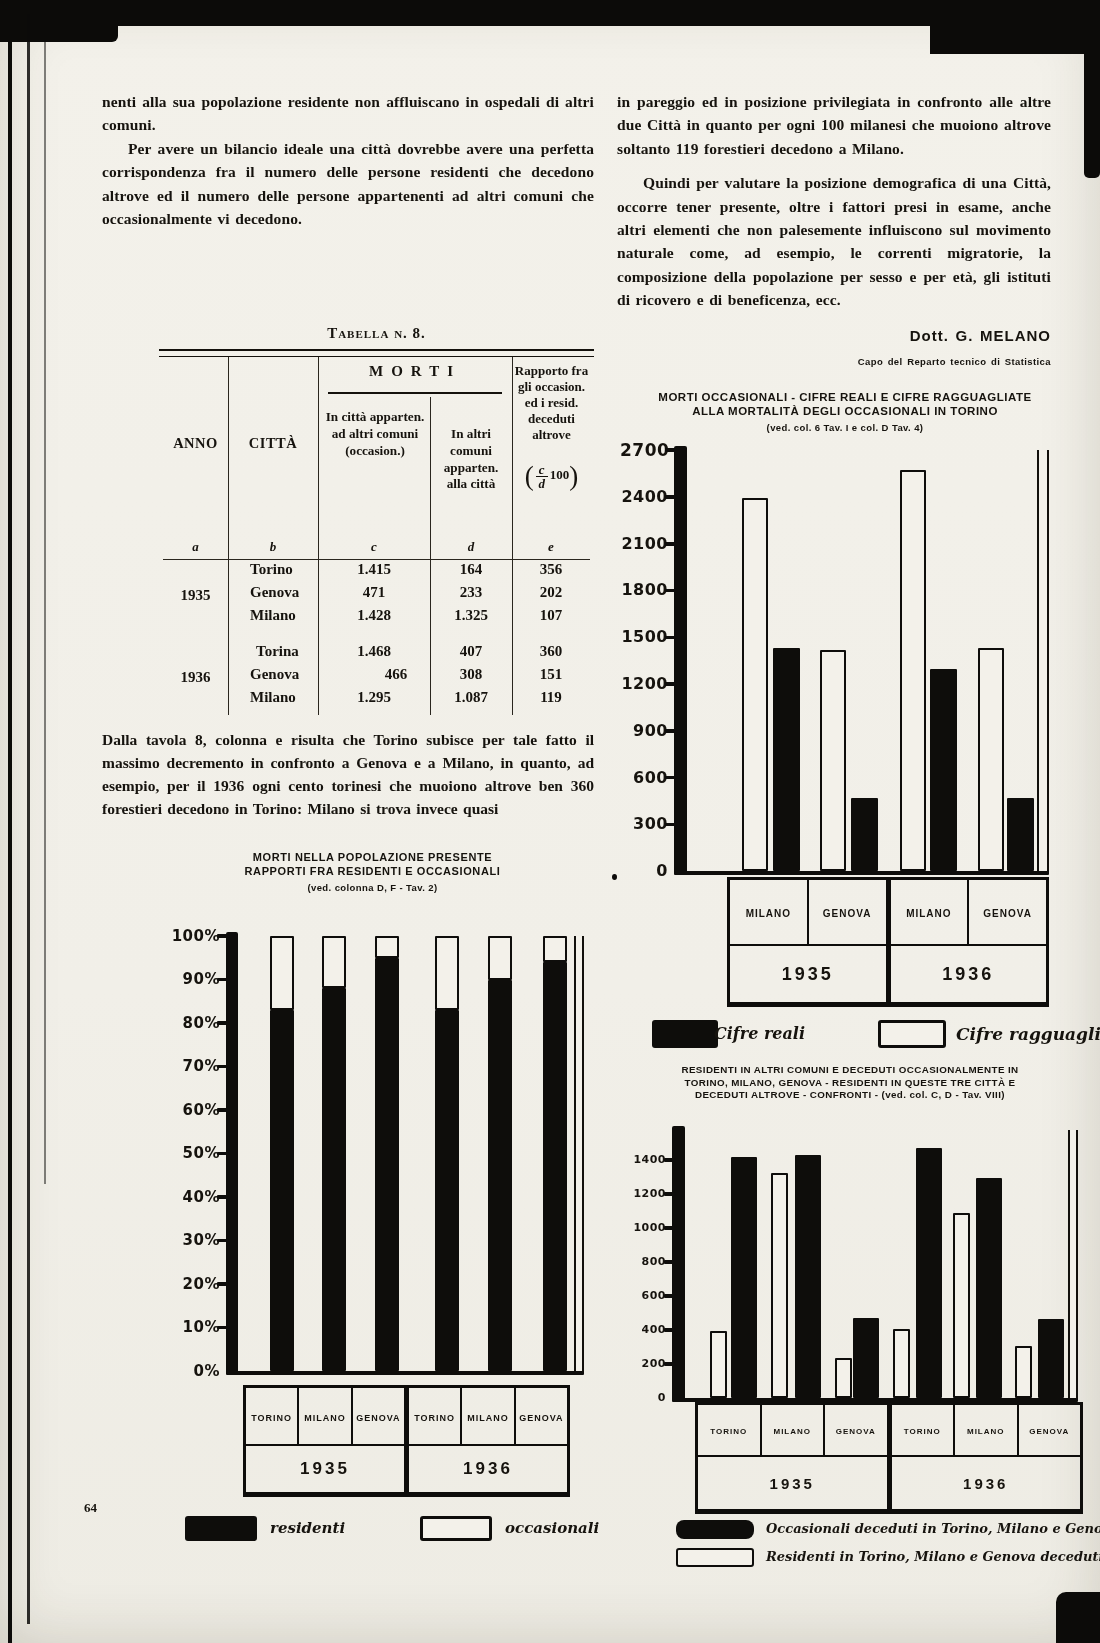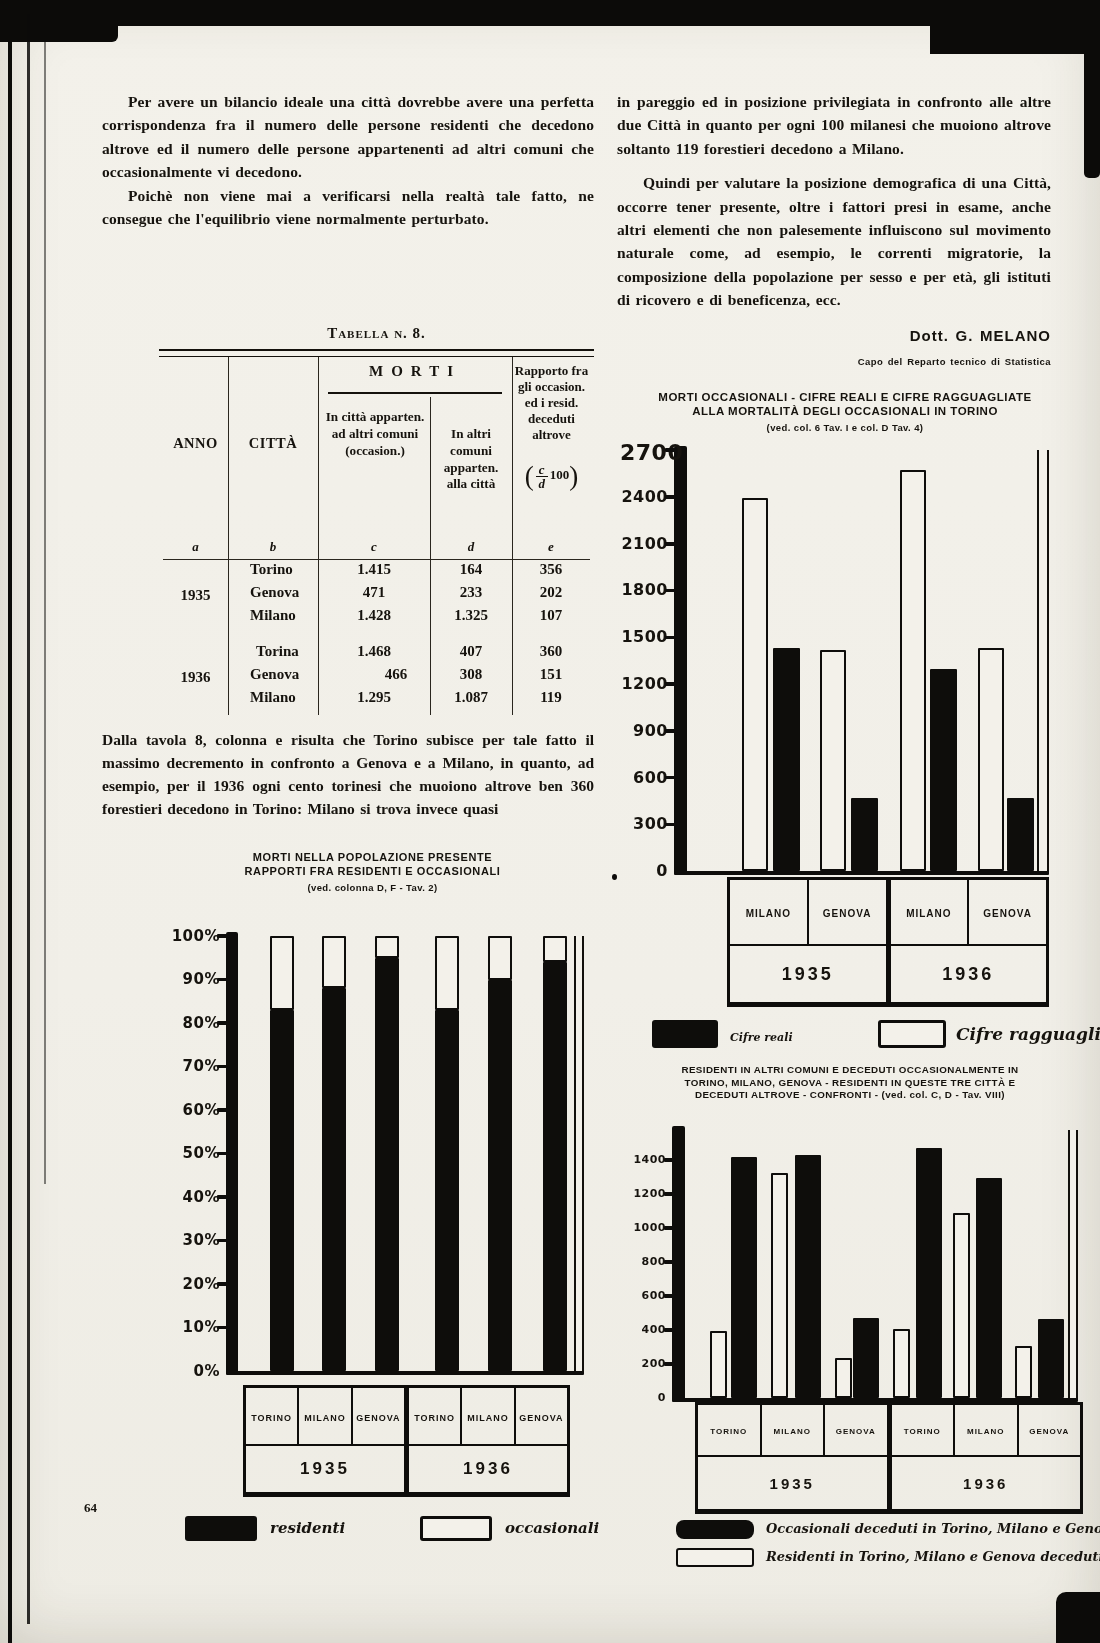--- a/index.html
+++ b/index.html
@@ -110,22 +110,22 @@
   <div class="ink scan-top-left"></div>
   <div class="ink scan-top-right"></div>
   <div class="ink scan-right-strip"></div>
   <div class="ink scan-line1"></div>
   <div class="ink scan-line2"></div>
   <div class="ink scan-line3"></div>
   <div class="ink scan-blob-br"></div>
   <div class="ink scan-dot"></div>
 
   <div class="col left-col">
+    <p>nenti alla sua popolazione residente non affluiscano in ospedali di altri comuni.</p>
     <p class="ind">Per avere un bilancio ideale una città dovrebbe avere una perfetta corrispondenza fra il numero delle persone residenti che decedono altrove ed il numero delle persone appartenenti ad altri comuni che occasionalmente vi decedono.</p>
-    <p class="ind">Poichè non viene mai a verificarsi nella realtà tale fatto, ne consegue che l'equilibrio viene normalmente perturbato.</p>
   </div>
 
   <div class="tab-caption">Tabella n. 8.</div>
 
   <div class="tab8">
     <div class="tab8-rule"></div>
     <div class="vrule" style="left:65px;"></div>
     <div class="vrule" style="left:155px;"></div>
     <div class="vrule" style="left:267px;top:48px;"></div>
     <div class="vrule" style="left:349px;"></div>
@@ -192,21 +192,21 @@
   </div>
 
   <div class="chart-title c2-title">
     <div>MORTI OCCASIONALI - CIFRE REALI E CIFRE RAGGUAGLIATE</div>
     <div>ALLA MORTALITÀ DEGLI OCCASIONALI IN TORINO</div>
     <div class="chart-sub">(ved. col. 6 Tav. I e col. D Tav. 4)</div>
   </div>
   <div class="chart-body" id="c2-body">
       <div class="axis-bar" style="left: 54px; top: 4px; width: 13px; height: 428px;"></div>
       <div class="rframe" style="left: 417px; top: 8px; width: 12px; height: 423px;"></div>
-      <div class="ylab" style="left: 0px; width: 48px; top: -1.85px; font-size: 22px;">2700</div>
+      <div class="ylab" style="left: 0px; width: 48px; top: -1.85px; font-size: 17px;">2700</div>
       <div class="tick" style="left: 45px; top: 6.47px; width: 12px;"></div>
       <div class="ylab" style="left: 0px; width: 48px; top: 44.92px; font-size: 16px;">2400</div>
       <div class="tick" style="left: 45px; top: 53.24px; width: 12px;"></div>
       <div class="ylab" style="left: 0px; width: 48px; top: 91.69px; font-size: 16px;">2100</div>
       <div class="tick" style="left: 45px; top: 100.01px; width: 12px;"></div>
       <div class="ylab" style="left: 0px; width: 48px; top: 138.46px; font-size: 16px;">1800</div>
       <div class="tick" style="left: 45px; top: 146.78px; width: 12px;"></div>
       <div class="ylab" style="left: 0px; width: 48px; top: 185.23px; font-size: 16px;">1500</div>
       <div class="tick" style="left: 45px; top: 193.55px; width: 12px;"></div>
       <div class="ylab" style="left: 0px; width: 48px; top: 232px; font-size: 16px;">1200</div>
@@ -235,21 +235,21 @@
         <div class="xl-cell" style="font-size: 14px;">milano</div>
         <div class="xl-cell" style="font-size: 14px;">genova</div>
       </div>
       <div class="xl-row2" style="height: 56px;">
         <div class="xl-cell xl-year mid" style="font-size: 18px;">1935</div>
         <div class="xl-cell xl-year" style="font-size: 18px;">1936</div>
       </div>
     </div>
   <div class="legend" style="left:620px;top:1016px;width:480px;height:42px;">
     <div class="sw sw-black" style="left:32px;top:4px;width:66px;height:28px;"></div>
-    <div class="leg-label" style="left:110px;top:8px;font-size:11px;margin-top:7px;">Cifre reali</div>
+    <div class="leg-label" style="left:94px;top:8px;font-size:16px;">Cifre reali</div>
     <div class="sw sw-white" style="left:258px;top:4px;width:68px;height:28px;"></div>
     <div class="leg-label" style="left:336px;top:8px;font-size:17px;">Cifre ragguagliate</div>
   </div>
 
   <div class="chart-title c3-title">
     <div>RESIDENTI IN ALTRI COMUNI E DECEDUTI OCCASIONALMENTE IN</div>
     <div>TORINO, MILANO, GENOVA - RESIDENTI IN QUESTE TRE CITTÀ E</div>
     <div>DECEDUTI ALTROVE - CONFRONTI - (ved. col. C, D - Tav. VIII)</div>
   </div>
   <div class="chart-body" id="c3-body">

